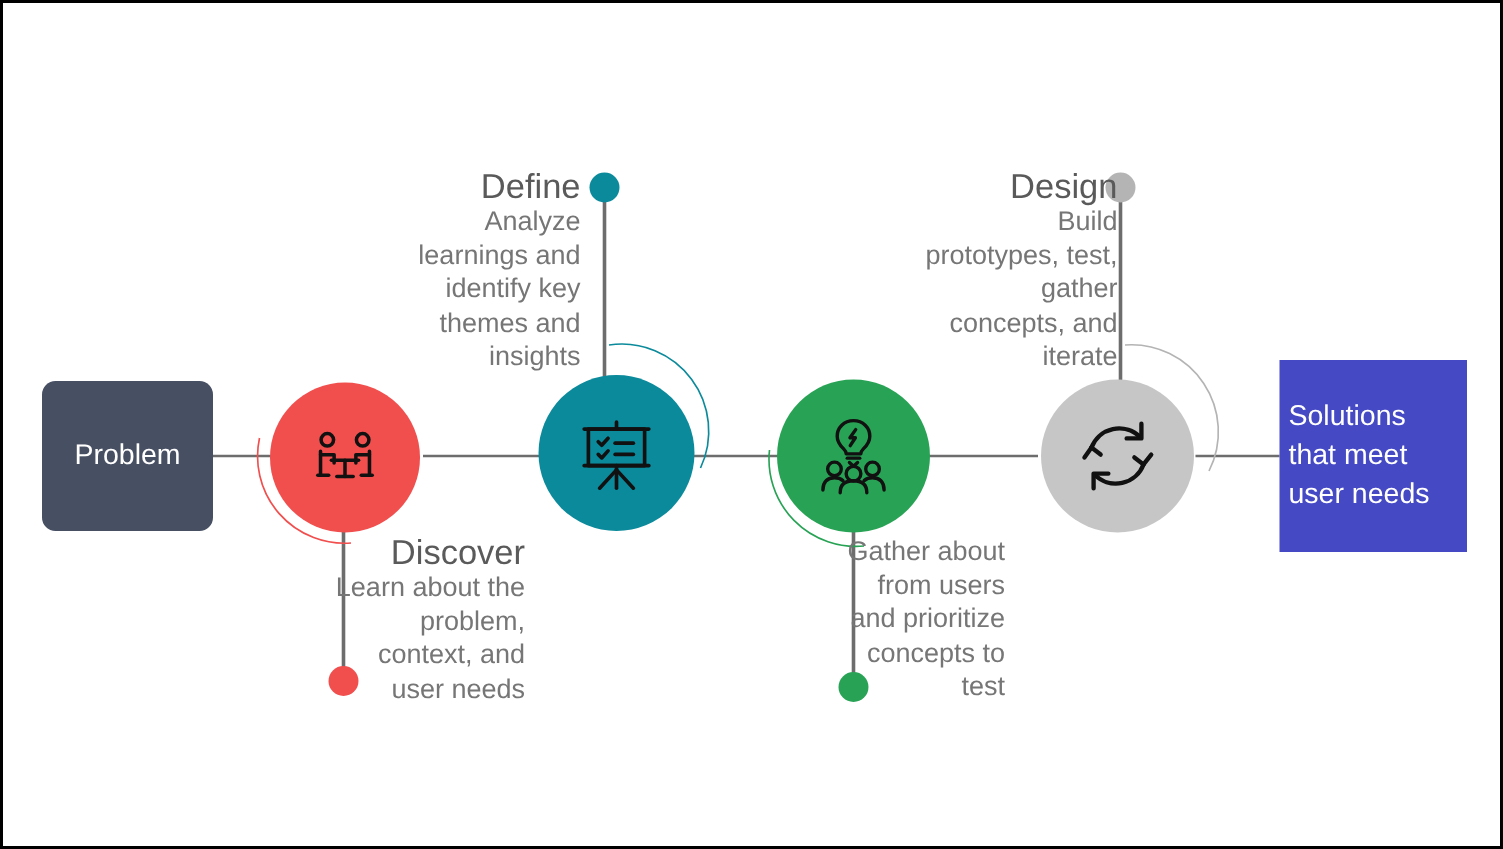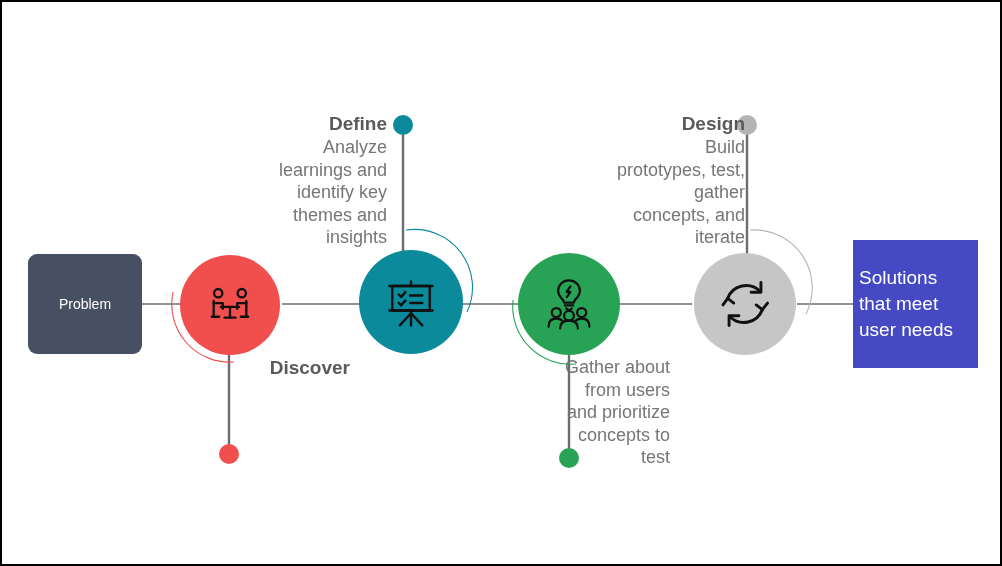--- a/index.html
+++ b/index.html
@@ -36,21 +36,21 @@
     color: #ffffff;
     box-sizing: border-box;
   }
   #problem-box {
     left: 26px;
     top: 252px;
     width: 114px;
     height: 100px;
     background: #474f63;
     border-radius: 9px;
-    font-size: 14px;
+    font-size: 19px;
     line-height: 24px;
   }
   #solutions-box {
     left: 851px;
     top: 238px;
     width: 125px;
     height: 128px;
     background: #4council;
     background: #4549c4;
     font-size: 19px;
@@ -74,23 +74,23 @@
   .stage-text {
     position: absolute;
     text-align: right;
     font-size: 18px;
     line-height: 22.5px;
     color: #767676;
     box-sizing: border-box;
   }
   .stage-title {
     display: block;
-    font-weight: bold;
+    font-weight: normal;
     color: #5a5a5a;
-    font-size: 19px;
+    font-size: 23px;
     line-height: 24px;
   }
   .stage-desc {
     display: block;
     white-space: pre-line;
   }
 </style>
 </head>
 <body>
 
@@ -143,20 +143,21 @@
         <path d="M44 45 L52 45"></path>
         <path d="M22 34 L42 34"></path>
         <path d="M32 34 L32 46"></path>
         <path d="M26 46 L38 46"></path>
       </svg>
     </span>
   </div>
 
   <div class="stage-text" id="text-discover" style="left:215px; top:354px; width:133px;">
     <span class="stage-title">Discover</span>
+    <span class="stage-desc">Learn about the problem, context, and user needs</span>
   </div>
 
   <div class="stage-circle" id="circle-define" style="left:357px; top:248px; width:104px; height:104px; background:#0b8a9b;">
     <span>
       <svg width="60" height="60" viewBox="0 0 64 64" fill="none" stroke="#111111" stroke-width="2.6" stroke-linecap="round" stroke-linejoin="round">
         <path d="M32 10 L32 15"></path>
         <rect x="12" y="15" width="40" height="26"></rect>
         <path d="M9 15 L55 15"></path>
         <path d="M9 41 L55 41"></path>
         <path d="M19 24 L21.5 26.5 L26 21.5"></path>

